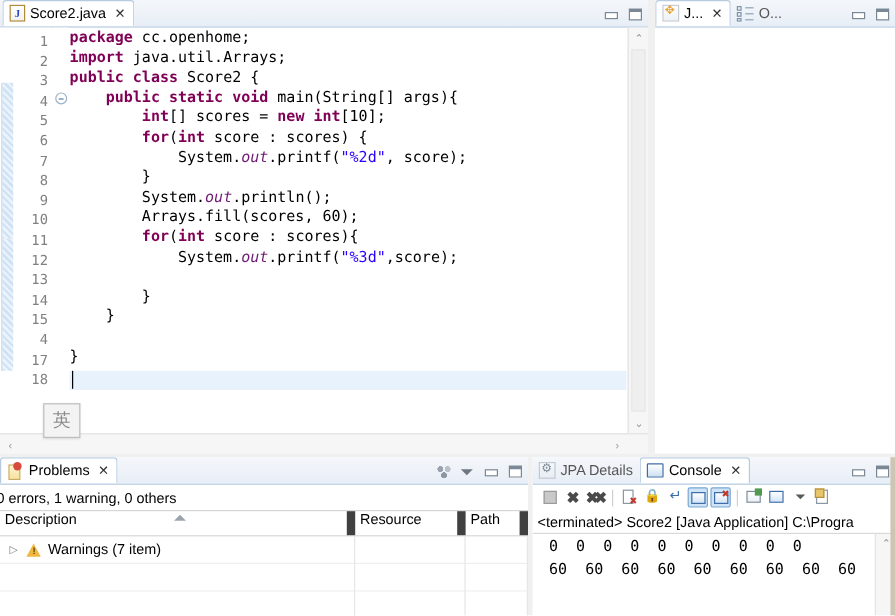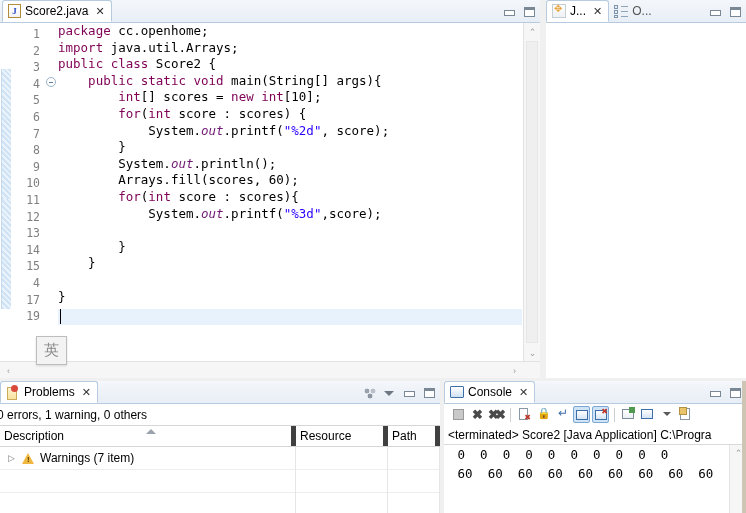--- a/index.html
+++ b/index.html
@@ -114,21 +114,21 @@
   }
   .code{
     position:absolute; left:58px; top:0; right:18px; bottom:17px;
     overflow:hidden;
     font-family:"DejaVu Sans Mono", monospace;
     font-size:12.5px; line-height:16.6px;
     white-space:pre;
     color:#000;
   }
   .code .ln{ height:16.6px; }
-  .kw{ color:#7f0055; font-weight:normal; }
+  .kw{ color:#7f0055; font-weight:bold; }
   .str{ color:#2a00ff; }
   .fld{ color:#701a75; font-style:italic; }
   .caret-line{
     position:absolute; left:58px; right:18px; height:16px;
     background:#e8f2fc;
   }
   .caret{
     position:absolute; width:1px; background:#000;
   }
   .vscroll{
@@ -230,22 +230,22 @@
   .ptable{
     position:absolute; left:0; top:44px; width:440px; bottom:0;
     background:#fff;
   }
   .phead{
     display:flex; height:22px; background:#fff;
     border-top:1px solid #d6d6d6; border-bottom:1px solid #d6d6d6;
     font-size:12px;
   }
   .phead .c{
-    display:flex; align-items:center; padding-left:4px;
-    border-right:5px solid #404040; position:relative;
+    display:flex; padding-left:4px;
+    border-right:7px solid #404040; position:relative;
   }
   .sortarrow{
     position:absolute; left:50%; top:3px;
     border-left:5px solid transparent; border-right:5px solid transparent;
     border-bottom:5px solid #9aa3ac;
   }
   .prow{
     display:flex; height:23px; align-items:center;
     border-bottom:1px solid #eeeeee; font-size:12px;
   }
@@ -399,21 +399,21 @@
             <div class="ln" style="height: 16.6px; padding-right: 3px;">8</div>
             <div class="ln" style="height: 16.6px; padding-right: 3px;">9</div>
             <div class="ln" style="height: 16.6px; padding-right: 3px;">10</div>
             <div class="ln" style="height: 16.6px; padding-right: 3px;">11</div>
             <div class="ln" style="height: 16.6px; padding-right: 3px;">12</div>
             <div class="ln" style="height: 16.6px; padding-right: 3px;">13</div>
             <div class="ln" style="height: 16.6px; padding-right: 3px;">14</div>
             <div class="ln" style="height: 16.6px; padding-right: 3px;">15</div>
             <div class="ln" style="height: 16.6px; padding-right: 3px;">4</div>
             <div class="ln" style="height: 16.6px; padding-right: 3px;">17</div>
-            <div class="ln" style="height: 16.6px; padding-right: 3px;">19</div>
+            <div class="ln" style="height: 16.6px; padding-right: 3px;">18</div>
           </div>
       </div>
 
       <div class="fold">
         <div class="fold-marker" style="top:54px;">
           <div class="fold-minus"></div>
         </div>
       </div>
 
       <div class="caret-line" style="top:286px;"></div>
@@ -515,20 +515,24 @@
         <div class="c" style="width:92px;"></div>
         <div class="c" style="width:52px;"></div>
       </div>
     </div>
   </div>
 
   <div class="vdiv"></div>
 
   <div id="console">
     <div class="tabbar">
+      <div class="tab inactive">
+        <span class="icon-jpadetails"></span>
+        <span>JPA Details</span>
+      </div>
       <div class="tab active">
         <span class="icon-console"></span>
         <span>Console</span>
         <span class="close">✕</span>
       </div>
       <div class="viewbtns">
         <div class="wbtn min"></div>
         <div class="wbtn max"></div>
       </div>
     </div>

